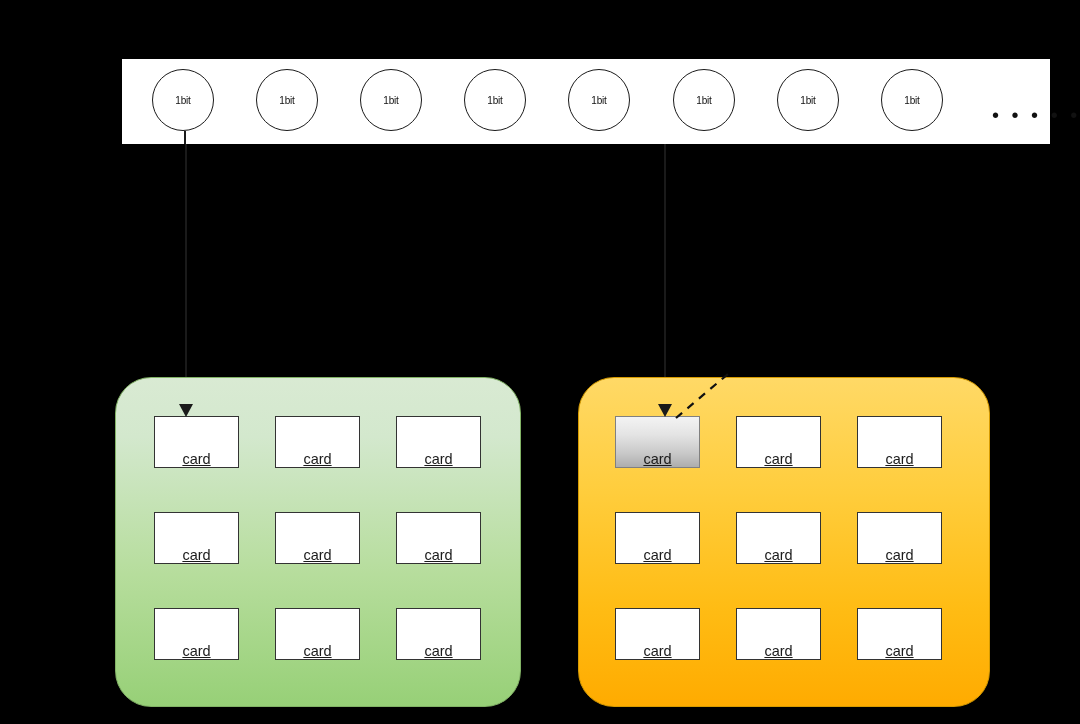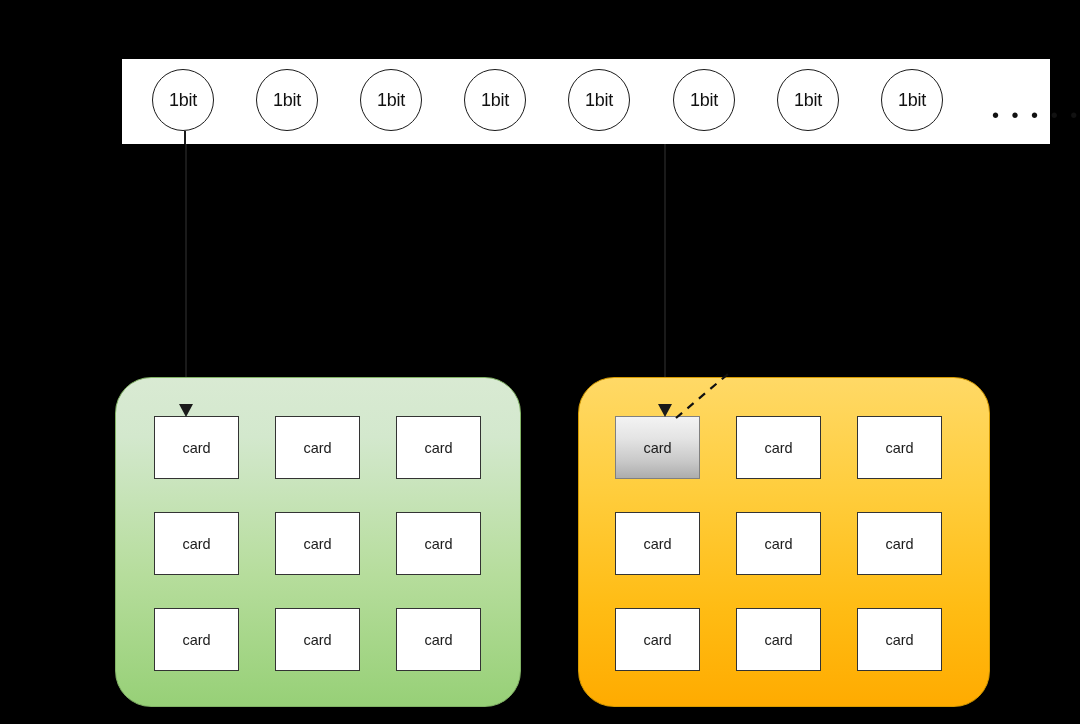--- a/index.html
+++ b/index.html
@@ -31,21 +31,21 @@
     top: 10px;
     width: 62px;
     height: 62px;
     border: 1.6px solid #1a1a1a;
     border-radius: 50%;
     background: #ffffff;
     box-sizing: border-box;
     display: flex;
     align-items: center;
     justify-content: center;
-    font-size: 18px;
+    font-size: 10px;
     color: #111111;
     letter-spacing: -0.2px;
   }
   #bit-ellipsis {
     position: absolute;
     top: 46px;
     left: 870px;
     font-size: 20px;
     letter-spacing: 3.5px;
     color: #111111;
@@ -110,29 +110,30 @@
     display: grid;
     grid-template-columns: repeat(3, 85px);
     grid-template-rows: repeat(3, 63px);
     column-gap: 36px;
     row-gap: 33px;
   }
   #panel-orange .card-grid { left: 36px; }
 
   .card {
     width: 85px;
-    height: 63px;
+    height: 52px;
     background: #ffffff;
     border: 1.6px solid #333333;
     box-sizing: border-box;
     display: flex;
-    align-items: center;
+    align-items: flex-end;
     justify-content: center;
     font-size: 14.5px;
     color: #1a1a1a;
+    text-decoration: underline;
   }
   .card.highlight {
     background: linear-gradient(180deg, #f3f3f3 0%, #e4e4e4 35%, #c9c9c9 72%, #adadad 100%);
     border-color: #808080;
   }
 
   
   .arrow-head {
     position: absolute;
     width: 0;

